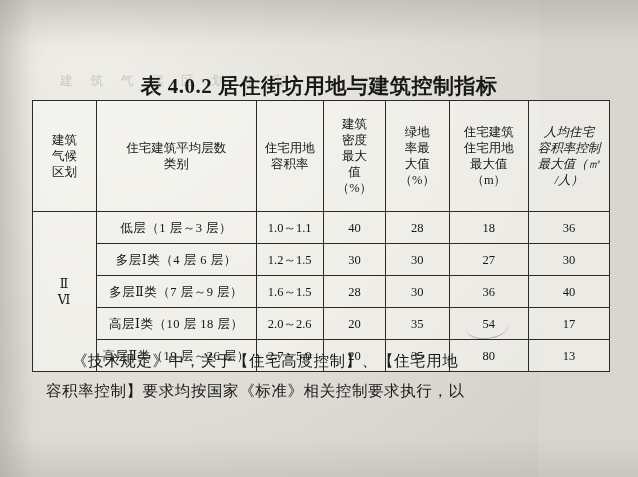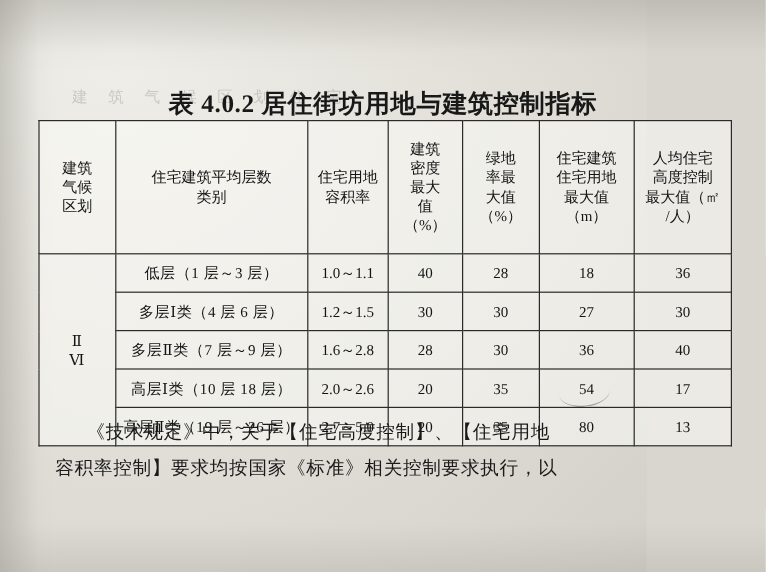--- a/index.html
+++ b/index.html
@@ -85,21 +85,21 @@
     font-weight: normal;
     height: 104px;
     padding: 3px 4px;
   }
   .th-cat { width: 62px; font-size: 12.5px; }
   .th-floors { width: 172px; font-size: 13px; margin-left: 37px; }
   .th-far { width: 66px; }
   .th-density { width: 56px; }
   .th-green { width: 58px; }
   .th-height { width: 76px; }
-  .th-area { width: 80px; }
+  .th-area { width: 80px; font-style: italic; }
 
   table.ctrl tbody td {
     height: 27px;
   }
   td.zone {
     width: 62px;
     font-size: 14px;
     line-height: 2.0;
     letter-spacing: 1px;
   }
@@ -184,21 +184,21 @@
           <div>（%）</div>
         </th>
         <th class="th-height">
           <div>住宅建筑</div>
           <div>住宅用地</div>
           <div>最大值</div>
           <div>（m）</div>
         </th>
         <th class="th-area">
           <div>人均住宅</div>
-          <div>高度控制</div>
+          <div>容积率控制</div>
           <div>最大值（㎡</div>
           <div>/人）</div>
         </th>
       </tr>
     </thead>
     <tbody>
       <tr>
         <td class="zone" rowspan="5">
           <div>Ⅱ</div>
           <div>Ⅵ</div>
@@ -213,21 +213,21 @@
       <tr>
         <td class="floors">多层Ⅰ类（4 层 6 层）</td>
         <td class="num">1.2～1.5</td>
         <td class="num">30</td>
         <td class="num">30</td>
         <td class="num">27</td>
         <td class="num">30</td>
       </tr>
       <tr>
         <td class="floors">多层Ⅱ类（7 层～9 层）</td>
-        <td class="num">1.6～2.8</td>
+        <td class="num">1.6～1.5</td>
         <td class="num">28</td>
         <td class="num">30</td>
         <td class="num">36</td>
         <td class="num">40</td>
       </tr>
       <tr>
         <td class="floors">高层Ⅰ类（10 层 18 层）</td>
         <td class="num">2.0～2.6</td>
         <td class="num">20</td>
         <td class="num">35</td>

